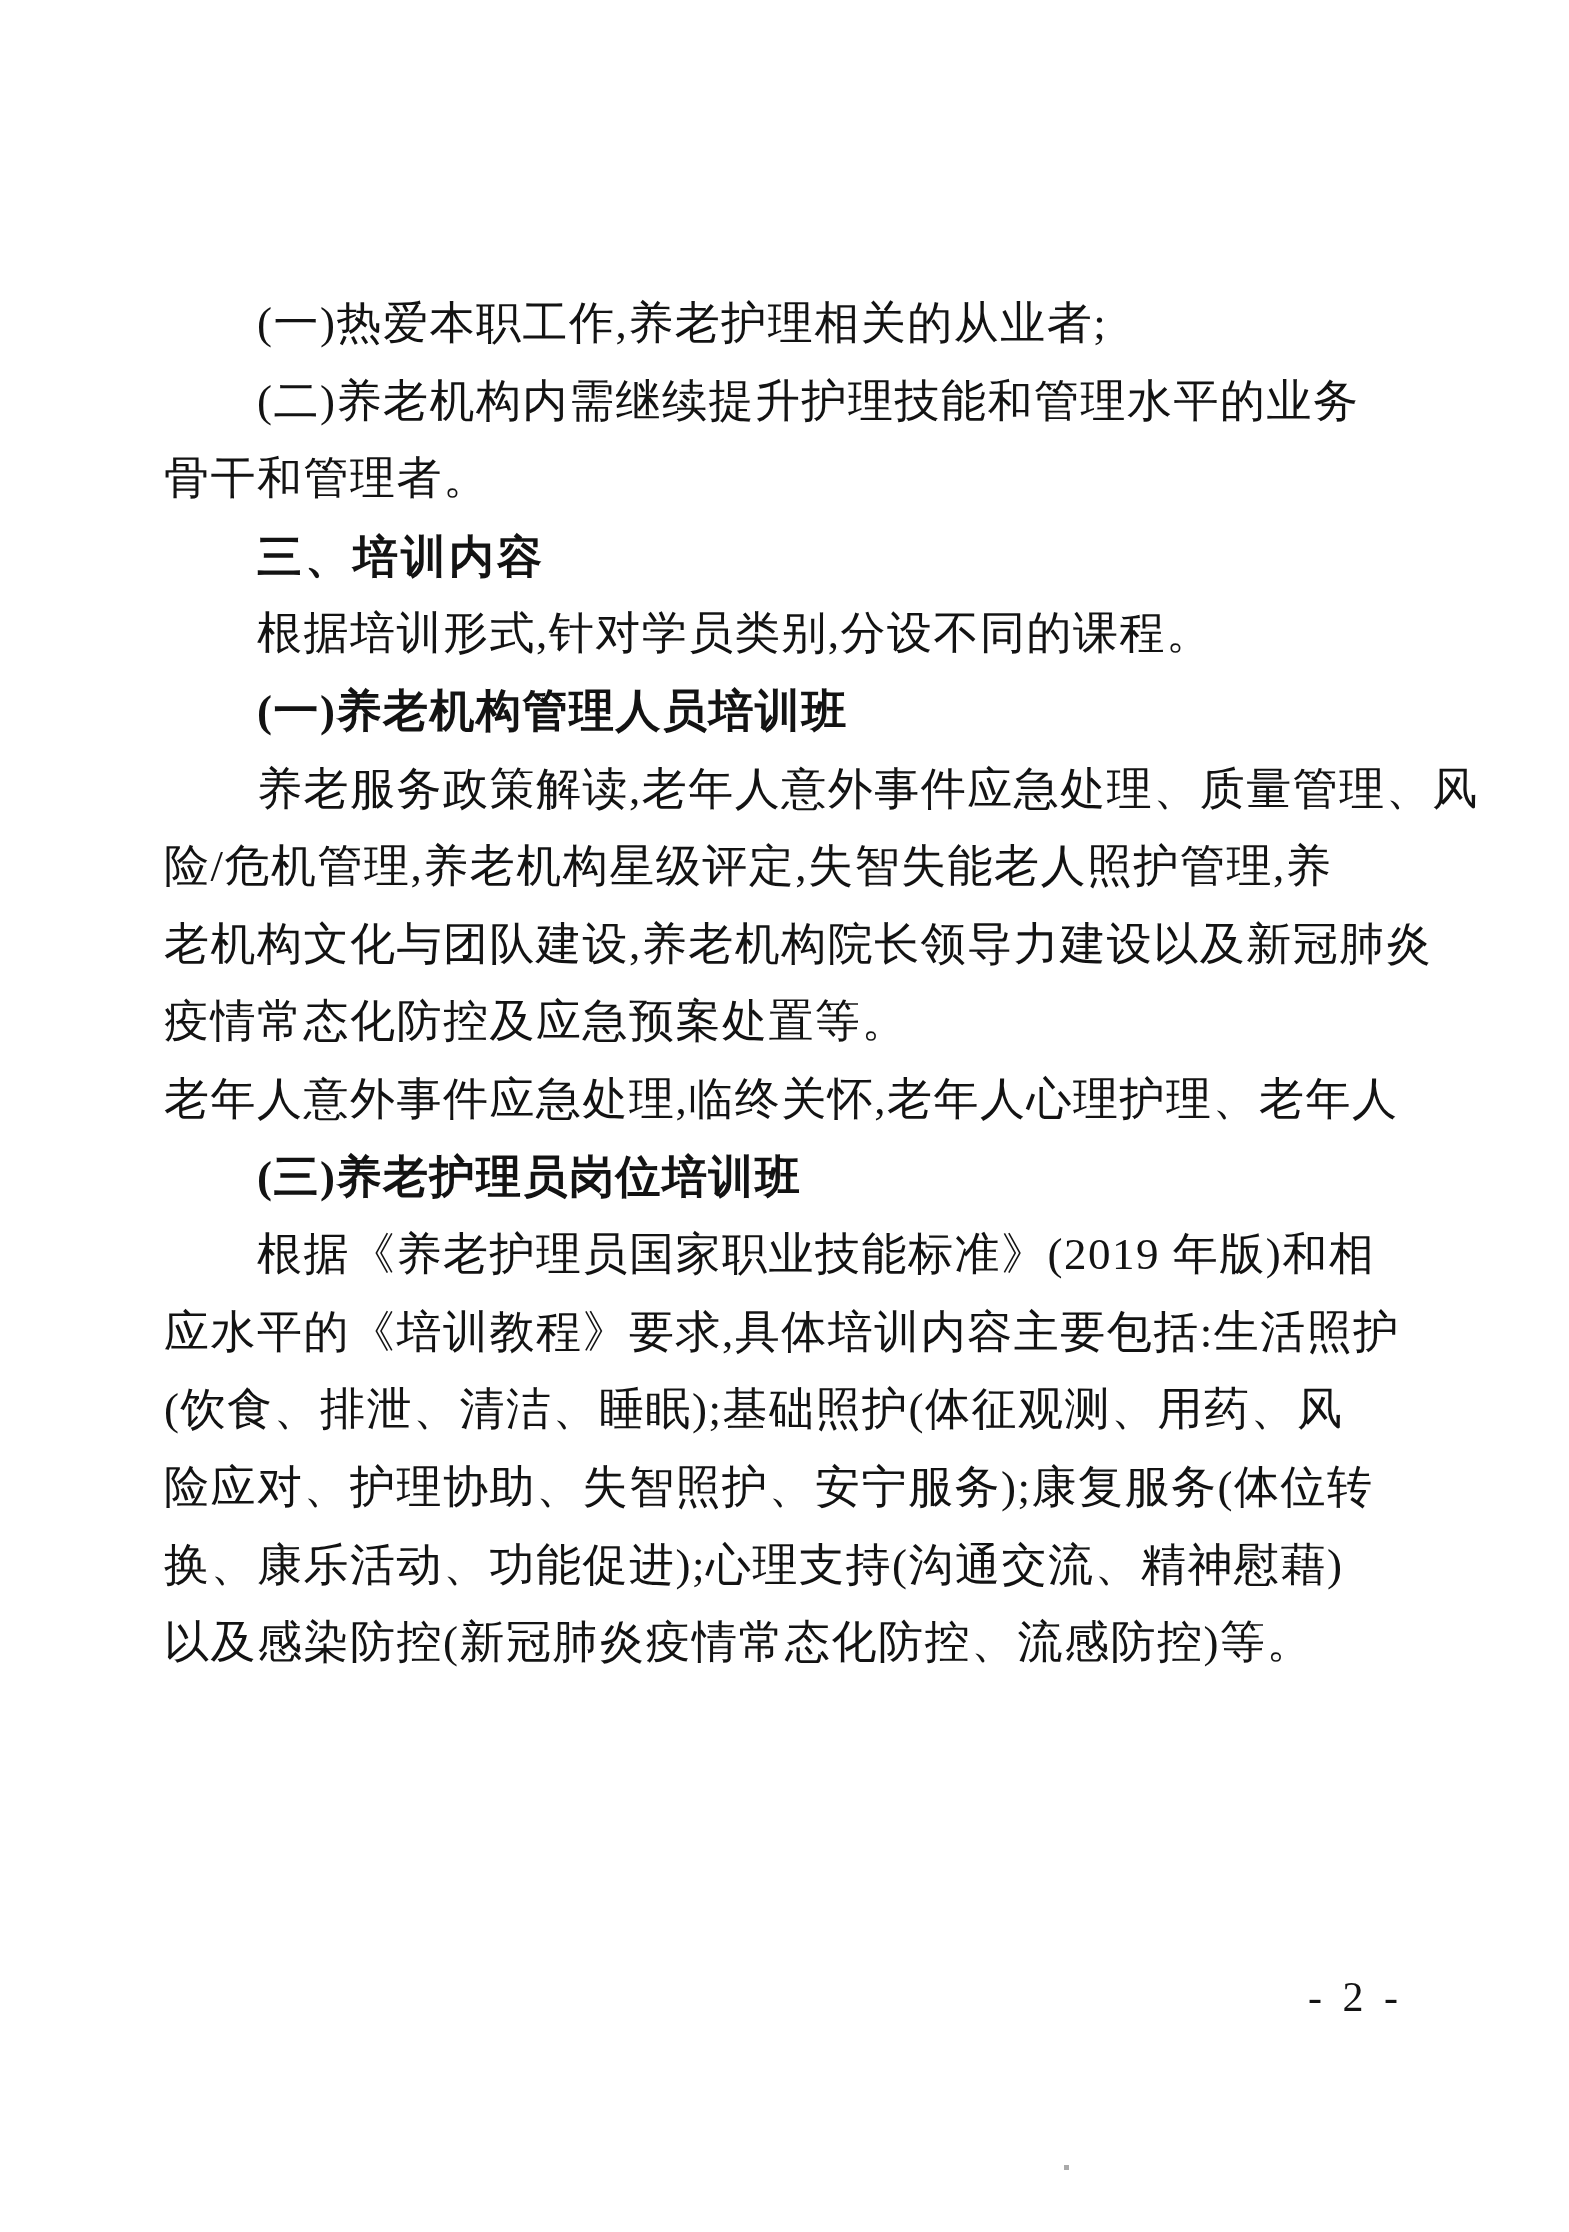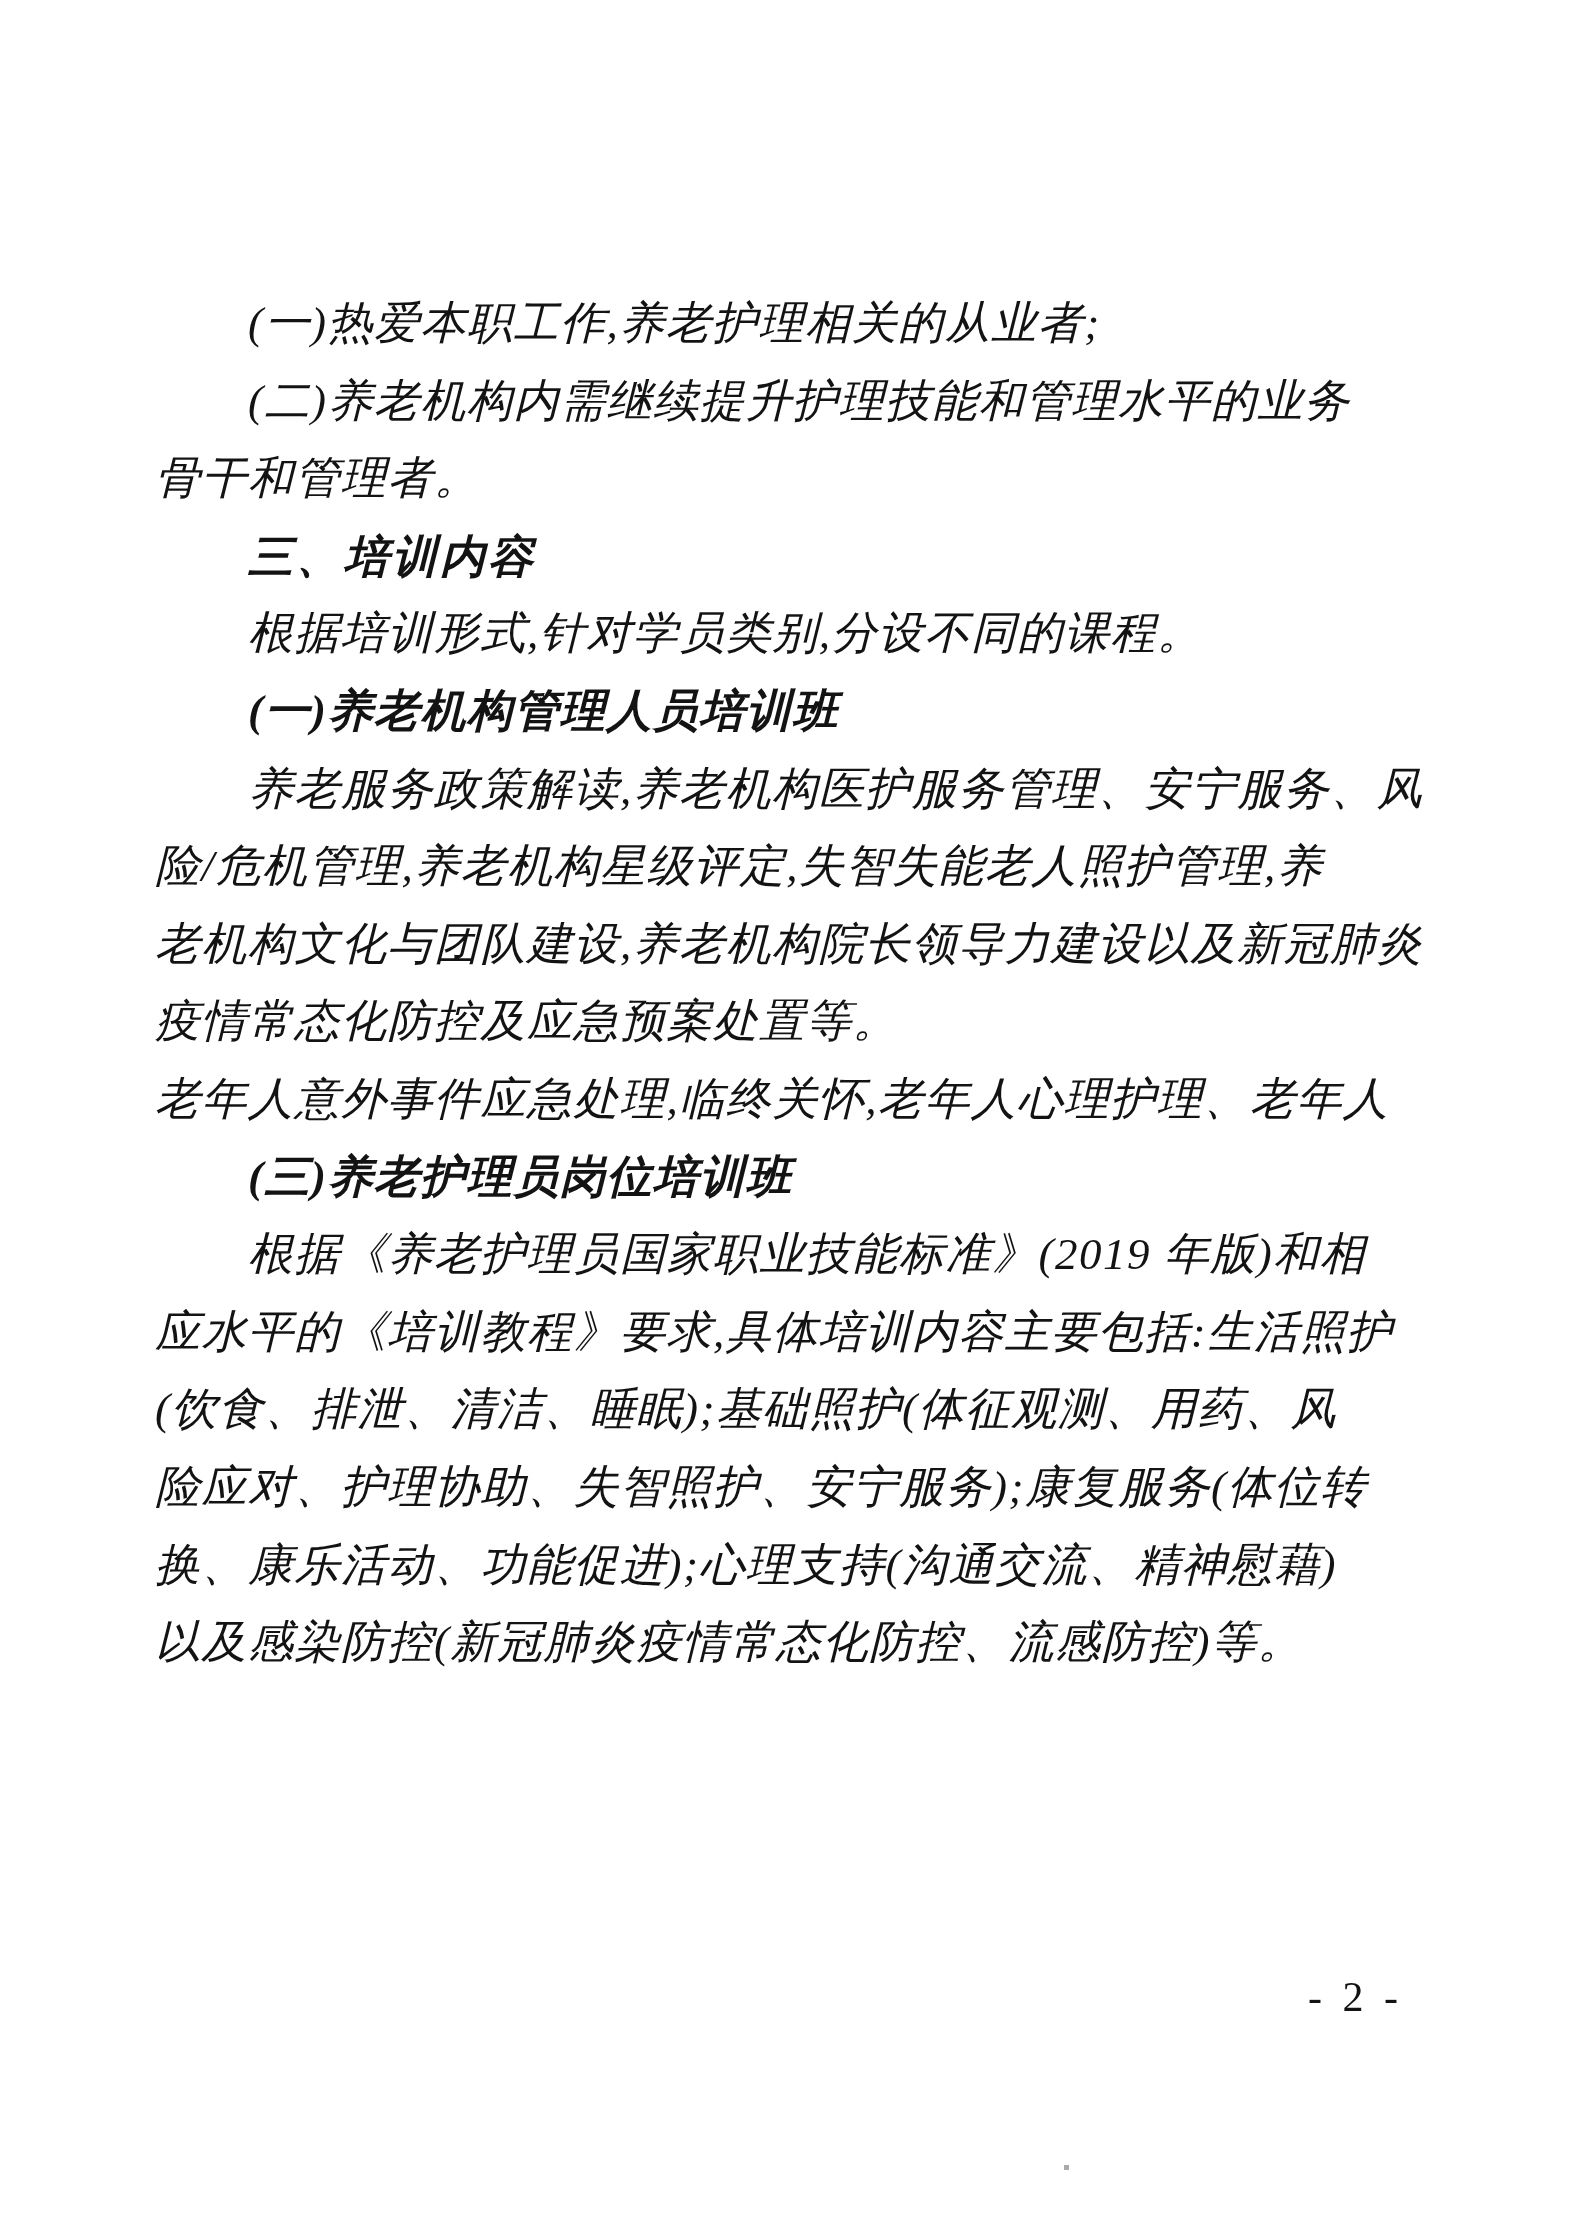--- a/index.html
+++ b/index.html
@@ -11,24 +11,23 @@
     position: relative;
     width: 1569px;
     height: 2232px;
     background: #ffffff;
     overflow: hidden;
     font-family: "Liberation Serif", serif;
     color: #111111;
   }
   .textblock {
     position: absolute;
-    left: 155px;
+    left: 164px;
     top: 285px;
     width: 1290px;
-    font-style: italic;
   }
   .line {
     height: 77.6px;
     line-height: 77.6px;
     font-size: 45px;
     letter-spacing: 1.5px;
     white-space: nowrap;
     color: #131313;
   }
   .indent {
@@ -65,21 +64,21 @@
 <body>
 
 <div class="page">
   <div class="textblock">
     <div class="line indent">(一)热爱本职工作,养老护理相关的从业者;</div>
     <div class="line indent">(二)养老机构内需继续提升护理技能和管理水平的业务</div>
     <div class="line">骨干和管理者。</div>
     <div class="line indent bold hei">三、培训内容</div>
     <div class="line indent">根据培训形式,针对学员类别,分设不同的课程。</div>
     <div class="line indent bold">(一)养老机构管理人员培训班</div>
-    <div class="line indent">养老服务政策解读,养老机构医护服务管理、安宁服务、风</div>
+    <div class="line indent">养老服务政策解读,老年人意外事件应急处理、质量管理、风</div>
     <div class="line">险/危机管理,养老机构星级评定,失智失能老人照护管理,养</div>
     <div class="line">老机构文化与团队建设,养老机构院长领导力建设以及新冠肺炎</div>
     <div class="line">疫情常态化防控及应急预案处置等。</div>
     <div class="line">老年人意外事件应急处理,临终关怀,老年人心理护理、老年人</div>
     <div class="line indent bold">(三)养老护理员岗位培训班</div>
     <div class="line indent">根据《养老护理员国家职业技能标准》(2019 年版)和相</div>
     <div class="line">应水平的《培训教程》要求,具体培训内容主要包括:生活照护</div>
     <div class="line">(饮食、排泄、清洁、睡眠);基础照护(体征观测、用药、风</div>
     <div class="line">险应对、护理协助、失智照护、安宁服务);康复服务(体位转</div>
     <div class="line">换、康乐活动、功能促进);心理支持(沟通交流、精神慰藉)</div>

